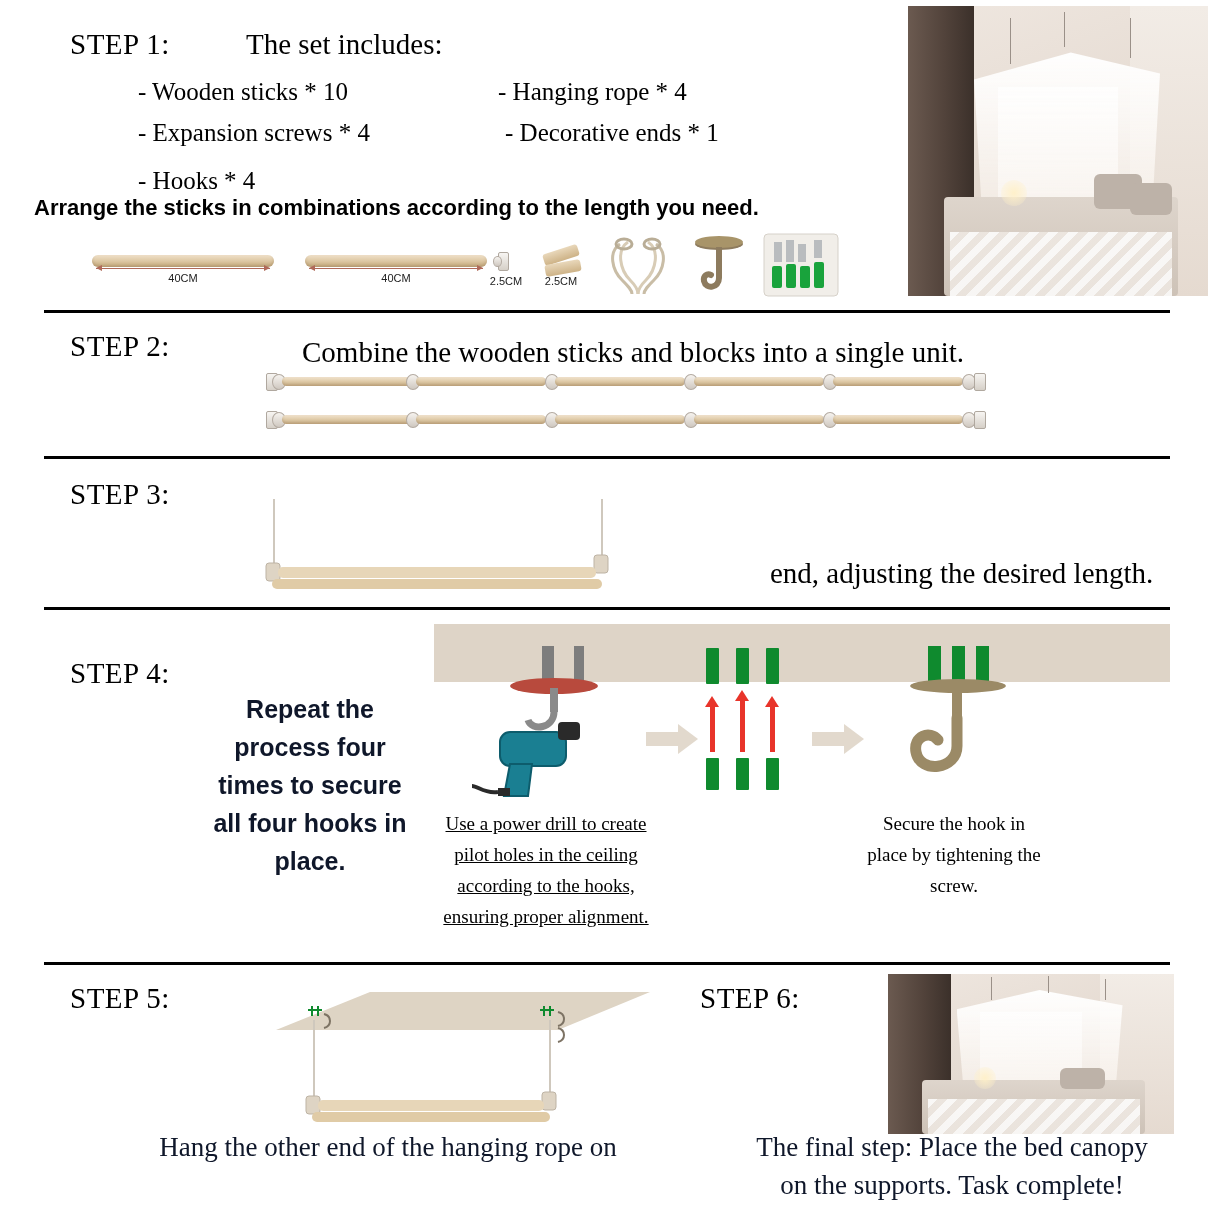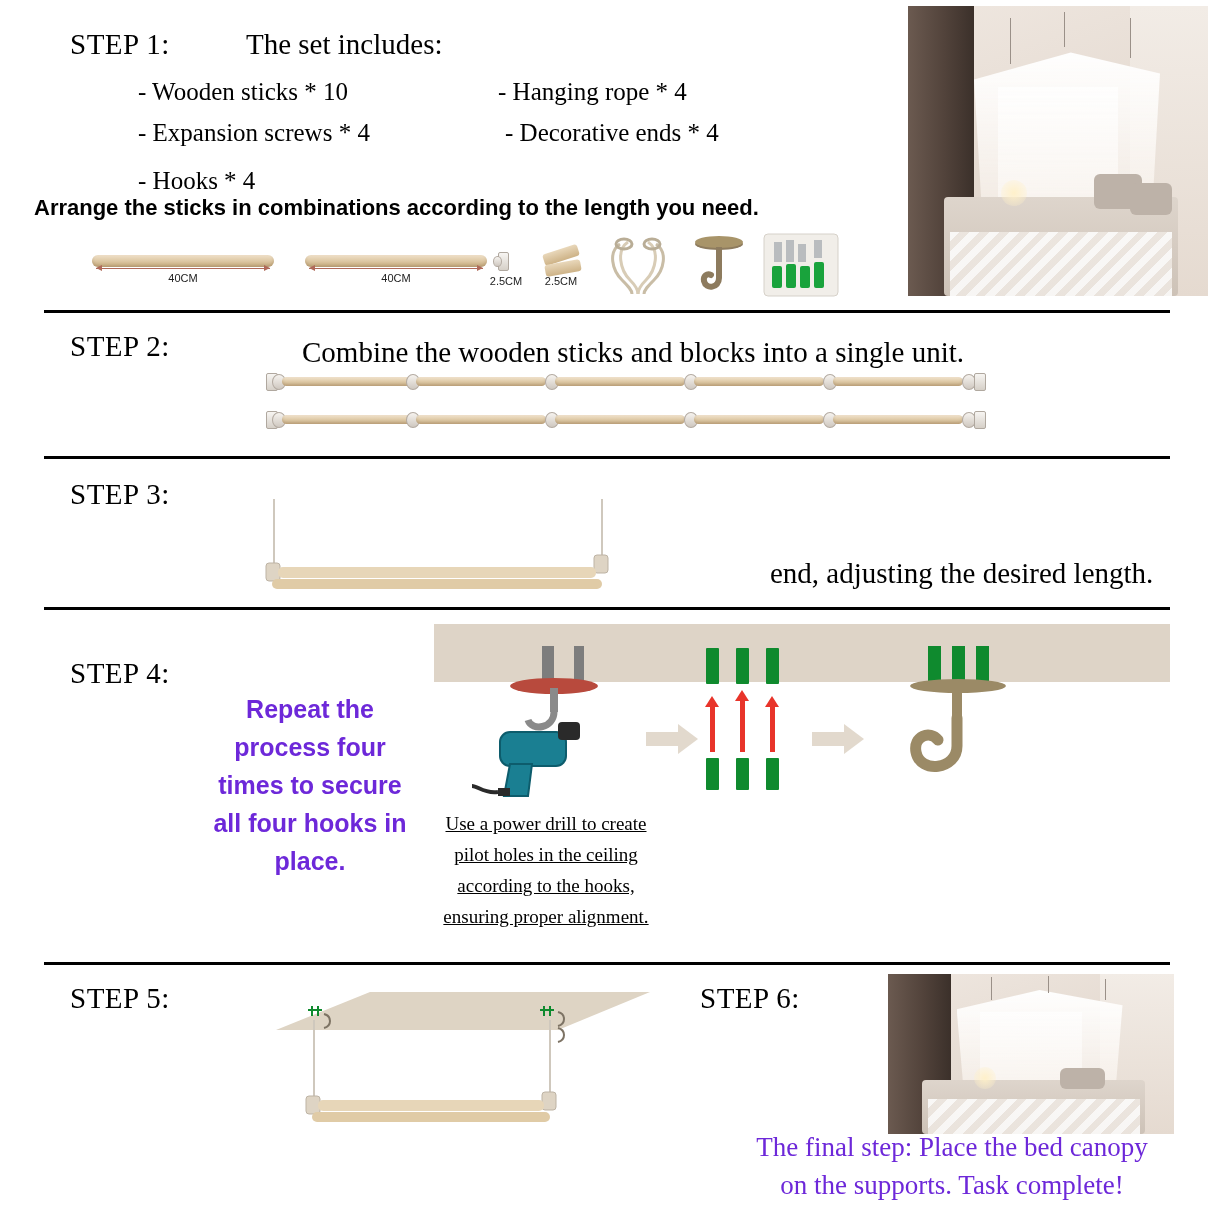--- a/index.html
+++ b/index.html
@@ -65,21 +65,21 @@
     font-size: 19px;
     line-height: 31px;
     color: #000;
     text-align: center;
   }
   .big-caption {
     position: absolute;
     font-family: "Liberation Serif", serif;
     font-size: 27px;
     line-height: 38px;
-    color: #6d28d9;
+    color: #0f172a;
     text-align: center;
   }
   .dim-label {
     position: absolute;
     font-family: "Liberation Sans", sans-serif;
     font-size: 11px;
     color: #222;
     white-space: nowrap;
     text-align: center;
   }
@@ -206,21 +206,21 @@
 
 <div class="page">
 
   <div class="step-label" style="left:70px; top:28px;">STEP 1:</div>
   <div class="head-text" style="left:246px; top:28px;">The set includes:</div>
 
   <div class="list-text" style="left:138px; top:78px;">- Wooden sticks * 10</div>
   <div class="list-text" style="left:138px; top:119px;">- Expansion screws * 4</div>
   <div class="list-text" style="left:138px; top:159px;margin-top:8px;">- Hooks * 4</div>
   <div class="list-text" style="left:498px; top:78px;">- Hanging rope * 4</div>
-  <div class="list-text" style="left:505px; top:119px;">- Decorative ends * 4</div>
+  <div class="list-text" style="left:505px; top:119px;">- Decorative ends * 1</div>
 
   <div class="bold-note" style="left:34px; top:195px;">Arrange the sticks in combinations according to the length you need.</div>
 
   <div class="photo" style="left:908px; top:6px; width:300px; height:290px;">
     <div class="sky"></div>
     <div class="curtain-left"></div>
     <div class="wall-right"></div>
     <div class="canopy" style="left:22%; top:16%; width:62%; height:52%; clip-path: polygon(0% 18%, 52% 0%, 100% 14%, 96% 100%, 4% 100%);"></div>
     <div class="canopy" style="left:30%; top:28%; width:40%; height:62%; opacity:.75;"></div>
     <div class="rope" style="left:34%; top:4%; height:16%;"></div>
@@ -371,40 +371,42 @@
   <svg class="abs" style="left:876px; top:636px;" width="160" height="160" viewBox="0 0 160 160">
     <rect x="52" y="10" width="13" height="36" fill="#0f8a2e"></rect>
     <rect x="76" y="10" width="13" height="36" fill="#0f8a2e"></rect>
     <rect x="100" y="10" width="13" height="36" fill="#0f8a2e"></rect>
     <ellipse cx="82" cy="50" rx="48" ry="7" fill="#9b8a66"></ellipse>
     <rect x="76" y="52" width="10" height="30" fill="#9b8a66"></rect>
     <path d="M81 82 L81 110 C81 134 44 138 40 116 C37 100 54 94 62 104" fill="none" stroke="#9b8a66" stroke-width="11" stroke-linecap="round"></path>
   </svg>
 
   <div class="caption" style="left:438px; top:808px; width:216px;text-decoration:underline;">Use a power drill to create pilot holes in the ceiling according to the hooks, ensuring proper alignment.</div>
+  <div class="caption" style="left:864px; top:808px; width:180px;">Secure the hook in place by tightening the screw.</div>
 
   <div class="divider" style="top:962px;"></div>
 
   <div class="step-label" style="left:70px; top:982px;">STEP 5:</div>
 
   <svg class="abs" style="left:258px; top:984px;" width="400" height="156" viewBox="0 0 400 156">
     <polygon points="18,46 112,8 392,8 300,46" fill="#ded4c4"></polygon>
     <path d="M54 22 l0 10 M50 26 l8 0 M60 22 l0 10 M56 26 l8 0" stroke="#0f8a2e" stroke-width="2" fill="none"></path>
     <path d="M286 22 l0 10 M282 26 l8 0 M292 22 l0 10 M288 26 l8 0" stroke="#0f8a2e" stroke-width="2" fill="none"></path>
     <path d="M66 30 c8 2 8 12 0 14" stroke="#7d7364" stroke-width="2" fill="none"></path>
     <path d="M300 28 c8 2 8 12 0 14" stroke="#7d7364" stroke-width="2" fill="none"></path>
     <path d="M300 44 c8 2 8 12 0 14" stroke="#7d7364" stroke-width="2" fill="none"></path>
     <line x1="56" y1="36" x2="56" y2="116" stroke="#cfc8bd" stroke-width="2"></line>
     <line x1="292" y1="36" x2="292" y2="112" stroke="#cfc8bd" stroke-width="2"></line>
     <rect x="48" y="112" width="14" height="18" rx="3" fill="#ded4c4" stroke="#bdb3a4"></rect>
     <rect x="284" y="108" width="14" height="18" rx="3" fill="#ded4c4" stroke="#bdb3a4"></rect>
     <rect x="60" y="116" width="226" height="11" rx="5" fill="#e7d6b8"></rect>
     <rect x="54" y="128" width="238" height="10" rx="5" fill="#e0cba6"></rect>
   </svg>
 
+  <div class="big-caption" style="left:104px; top:1128px; width:568px; font-size:27px;">Hang the other end of the hanging rope on</div>
 
   <div class="step-label" style="left:700px; top:982px;">STEP 6:</div>
 
   <div class="photo" style="left:888px; top:974px; width:286px; height:160px;">
     <div class="sky"></div>
     <div class="curtain-left"></div>
     <div class="wall-right"></div>
     <div class="canopy" style="left:24%; top:10%; width:58%; height:60%; clip-path: polygon(0% 20%, 50% 0%, 100% 16%, 96% 100%, 4% 100%);"></div>
     <div class="canopy" style="left:32%; top:24%; width:36%; height:66%; opacity:.7;"></div>
     <div class="rope" style="left:36%; top:2%; height:14%;"></div>

